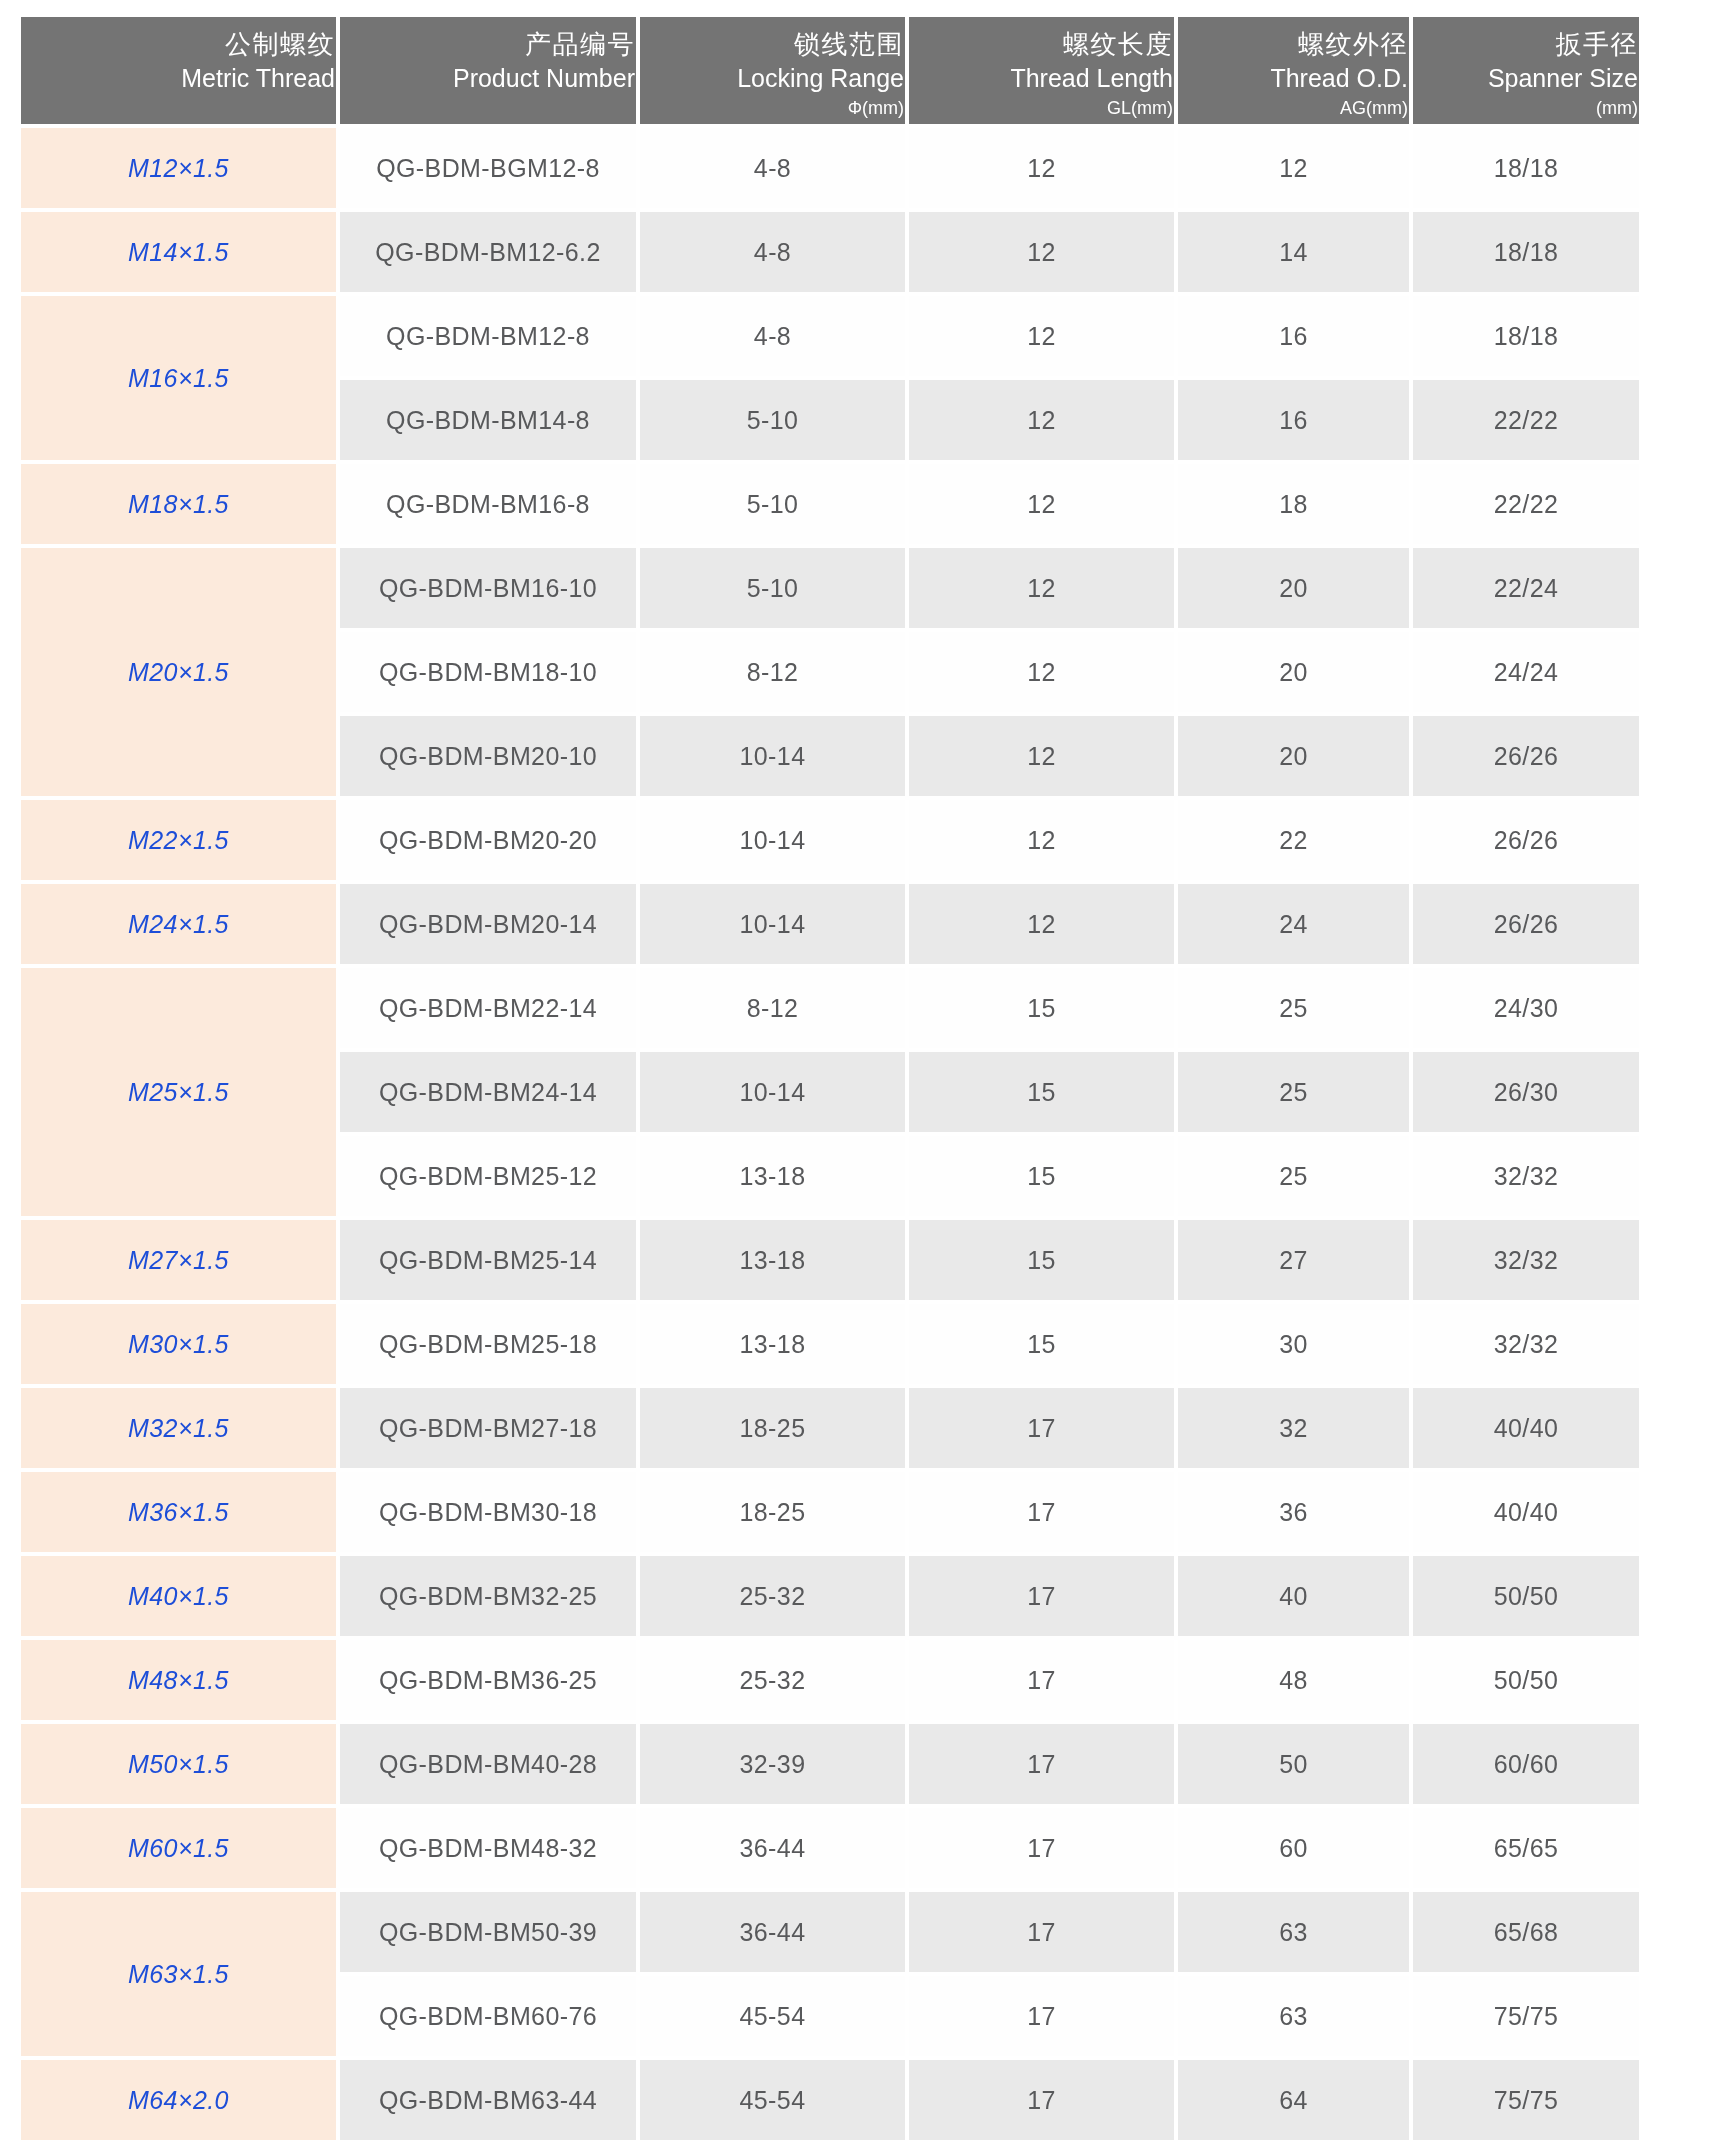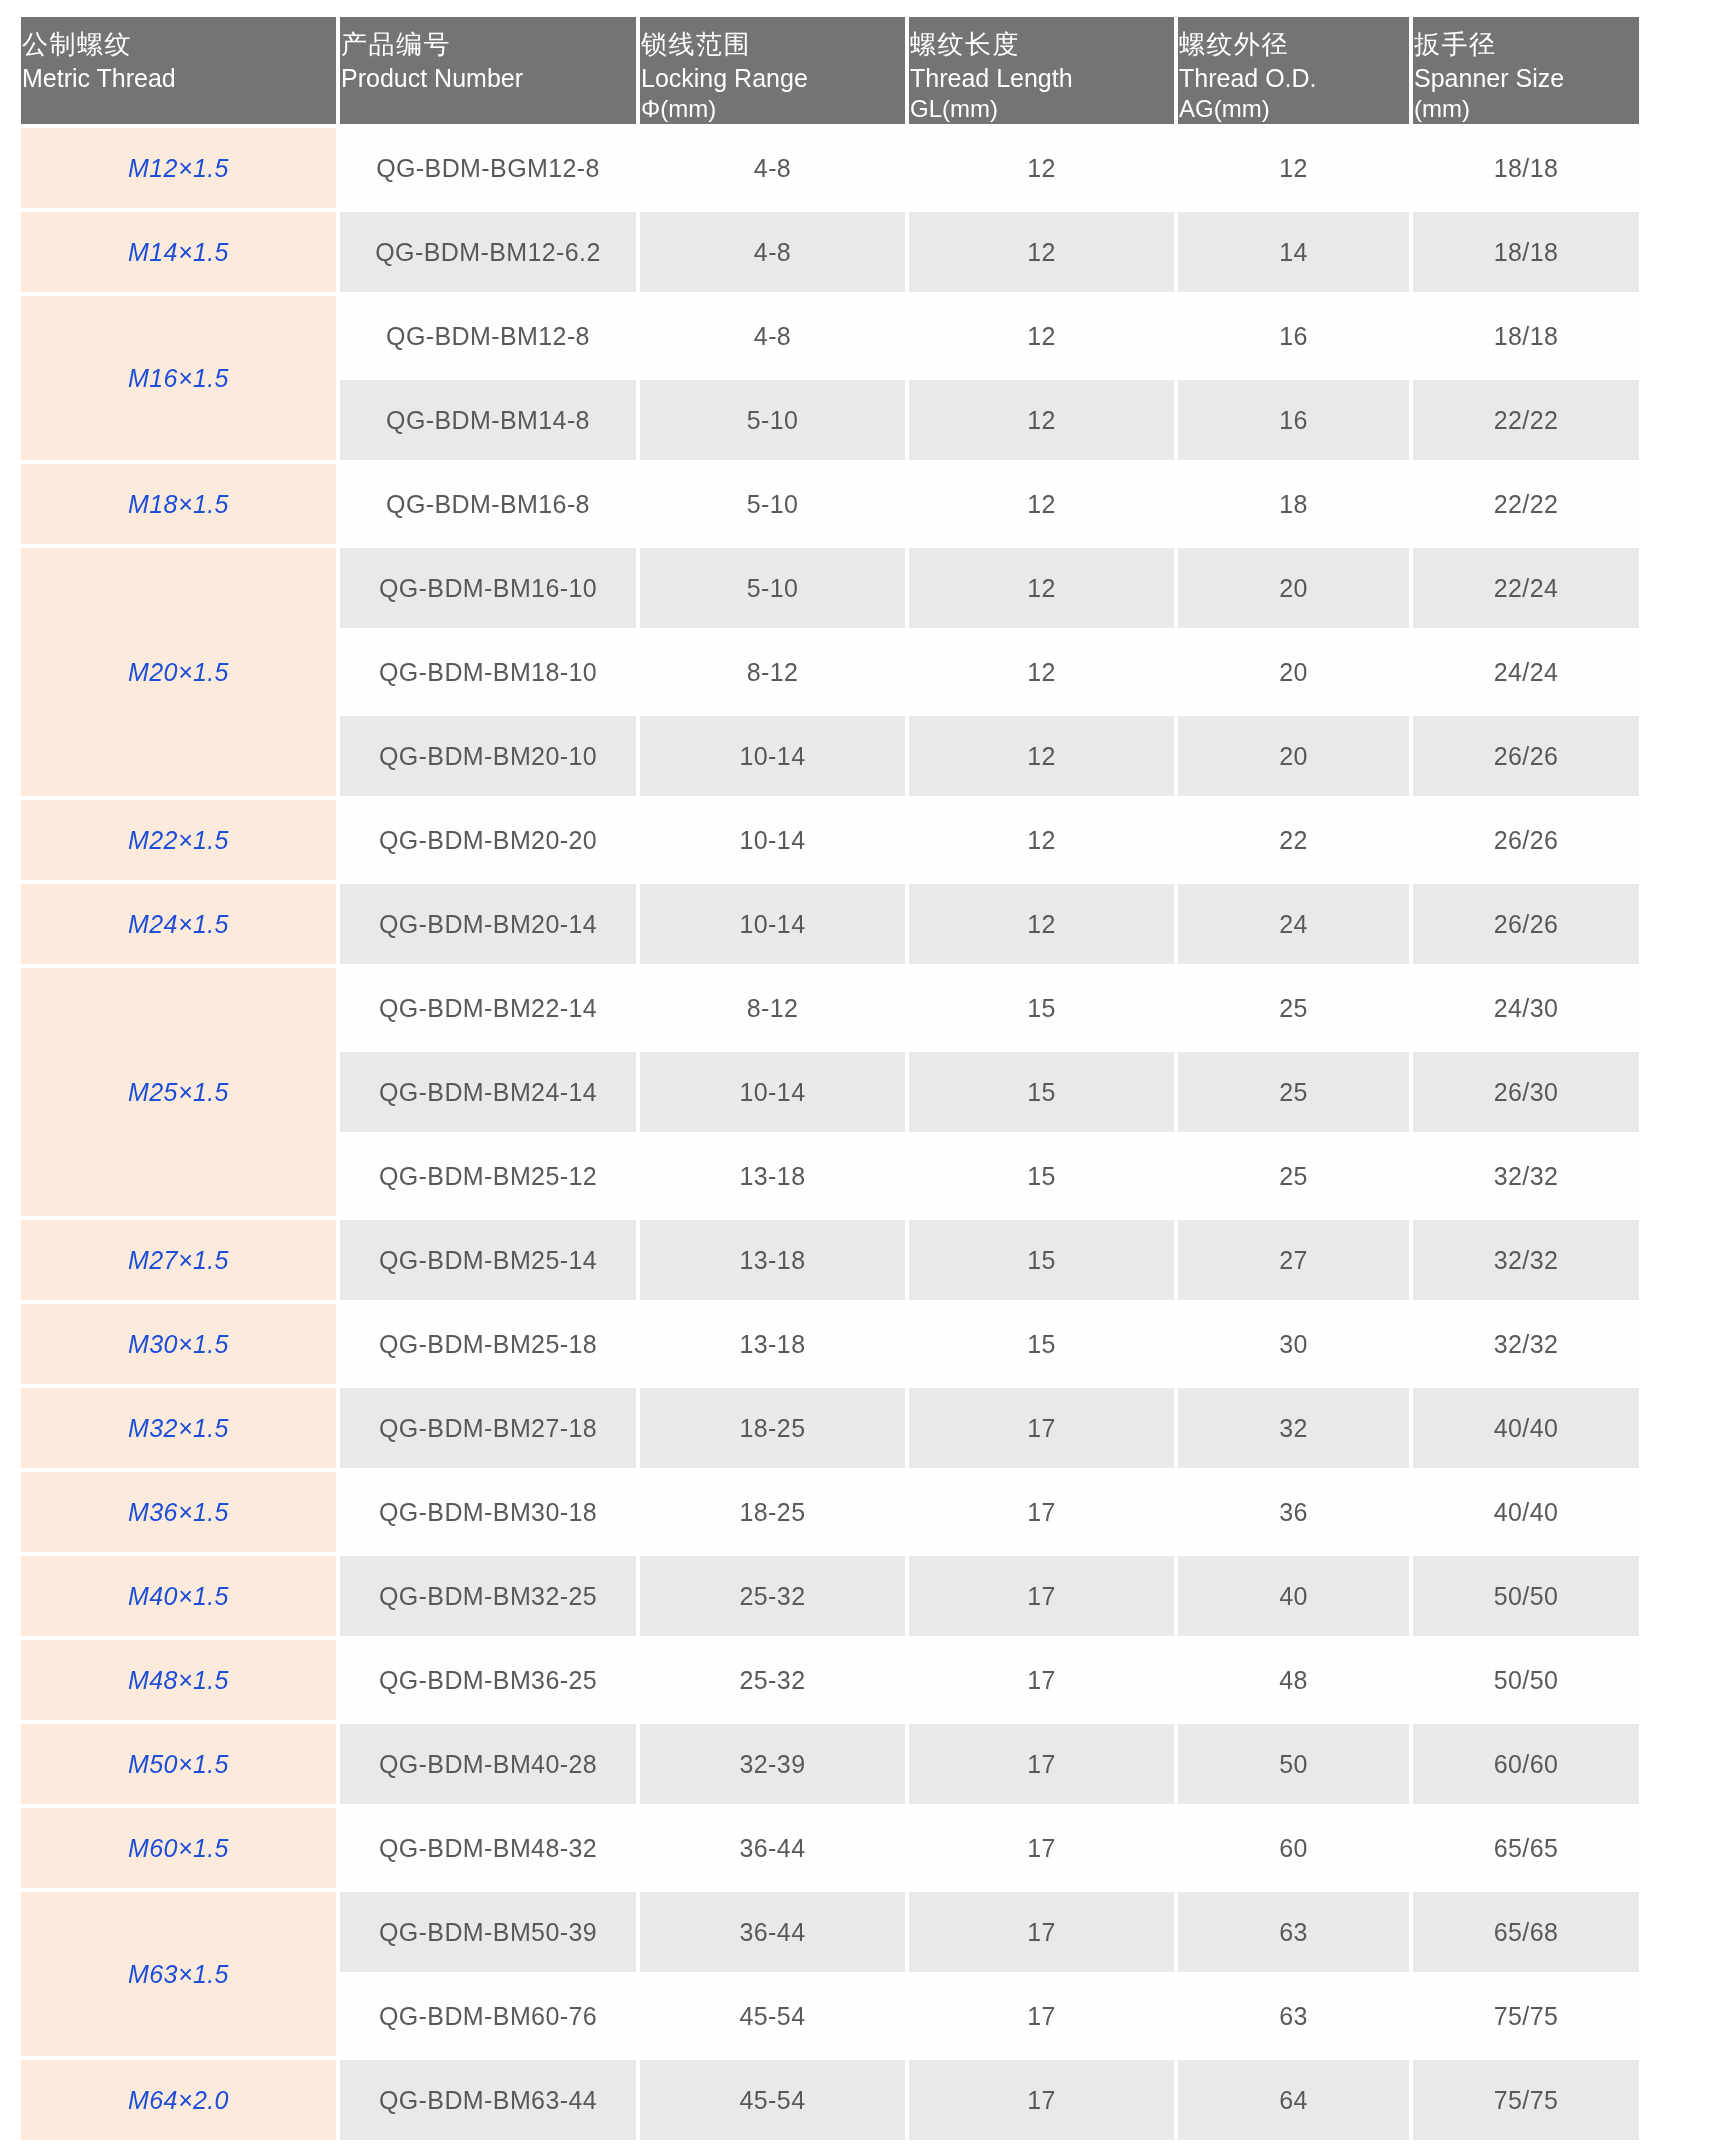--- a/index.html
+++ b/index.html
@@ -23,25 +23,25 @@
   col.c5 { width: 231px; }
   col.c6 { width: 226px; }
   thead th {
     background: #747474;
     color: #ffffff;
     font-weight: 400;
     height: 101px;
     box-sizing: border-box;
     vertical-align: top;
     padding-top: 10px;
-    text-align: left;
+    text-align: right;
   }
   .h-zh { display: block; font-size: 26px; line-height: 35px; letter-spacing: 1.5px; }
   .h-en { display: block; font-size: 25px; line-height: 32px; font-weight: 400; }
-  .h-unit { display: block; font-size: 24px; line-height: 29px; font-weight: 300; }
+  .h-unit { display: block; font-size: 18px; line-height: 29px; font-weight: 300; }
   .h-unit:empty { display: none; }
   tbody td {
     height: 80px;
     box-sizing: border-box;
     text-align: center;
     vertical-align: middle;
     font-size: 25px;
     font-weight: 300;
     letter-spacing: 0.4px;
     color: #58595b;

